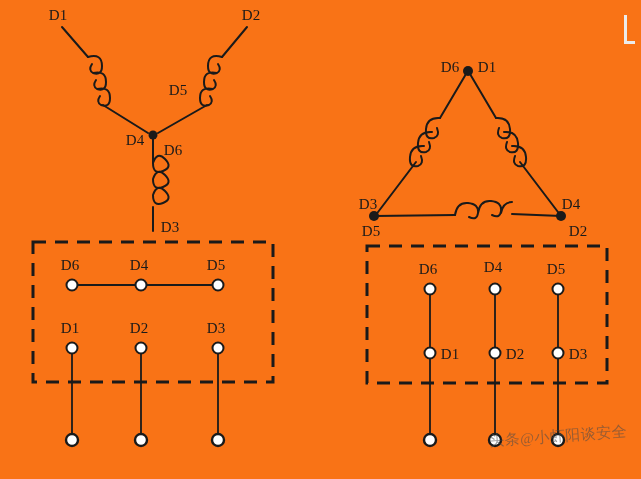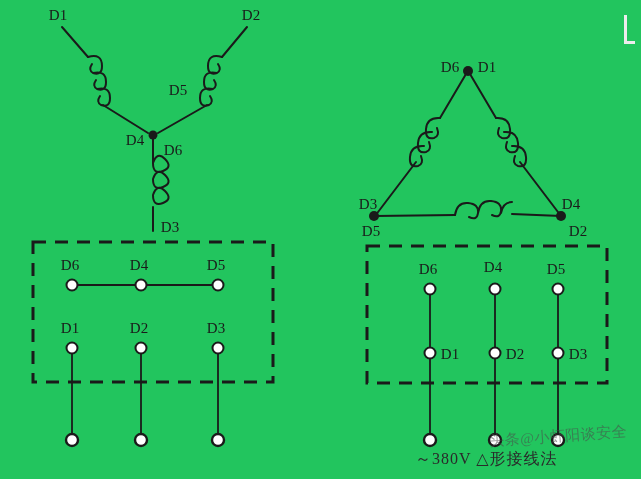--- a/index.html
+++ b/index.html
@@ -7,21 +7,21 @@
     padding: 0;
     background: #ffffff;
   }
   body {
     font-family: "Liberation Serif", "DejaVu Serif", serif;
   }
   #page {
     position: relative;
     width: 641px;
     height: 479px;
-    background: #22c55e;
+    background: #f97316;
     overflow: hidden;
   }
   #page svg {
     position: absolute;
     left: 0;
     top: 0;
     width: 641px;
     height: 479px;
   }
   .lbl {
@@ -255,19 +255,18 @@
       <path class="wire-thin" d="M 558,359 L 558,434"></path>
 
       <circle class="term-fill" cx="430" cy="440" r="6"></circle>
       <circle class="term-fill" cx="495" cy="440" r="6"></circle>
       <circle class="term-fill" cx="558" cy="440" r="6"></circle>
     </g>
 
   </svg>
 
 
-  <div class="caption" id="caption-right">～380V △形接线法</div>
 
   <div id="watermark">头条@小虾阳谈安全</div>
 
   <div id="corner-artifact"></div>
 
 </div>
 
 </body></html>

